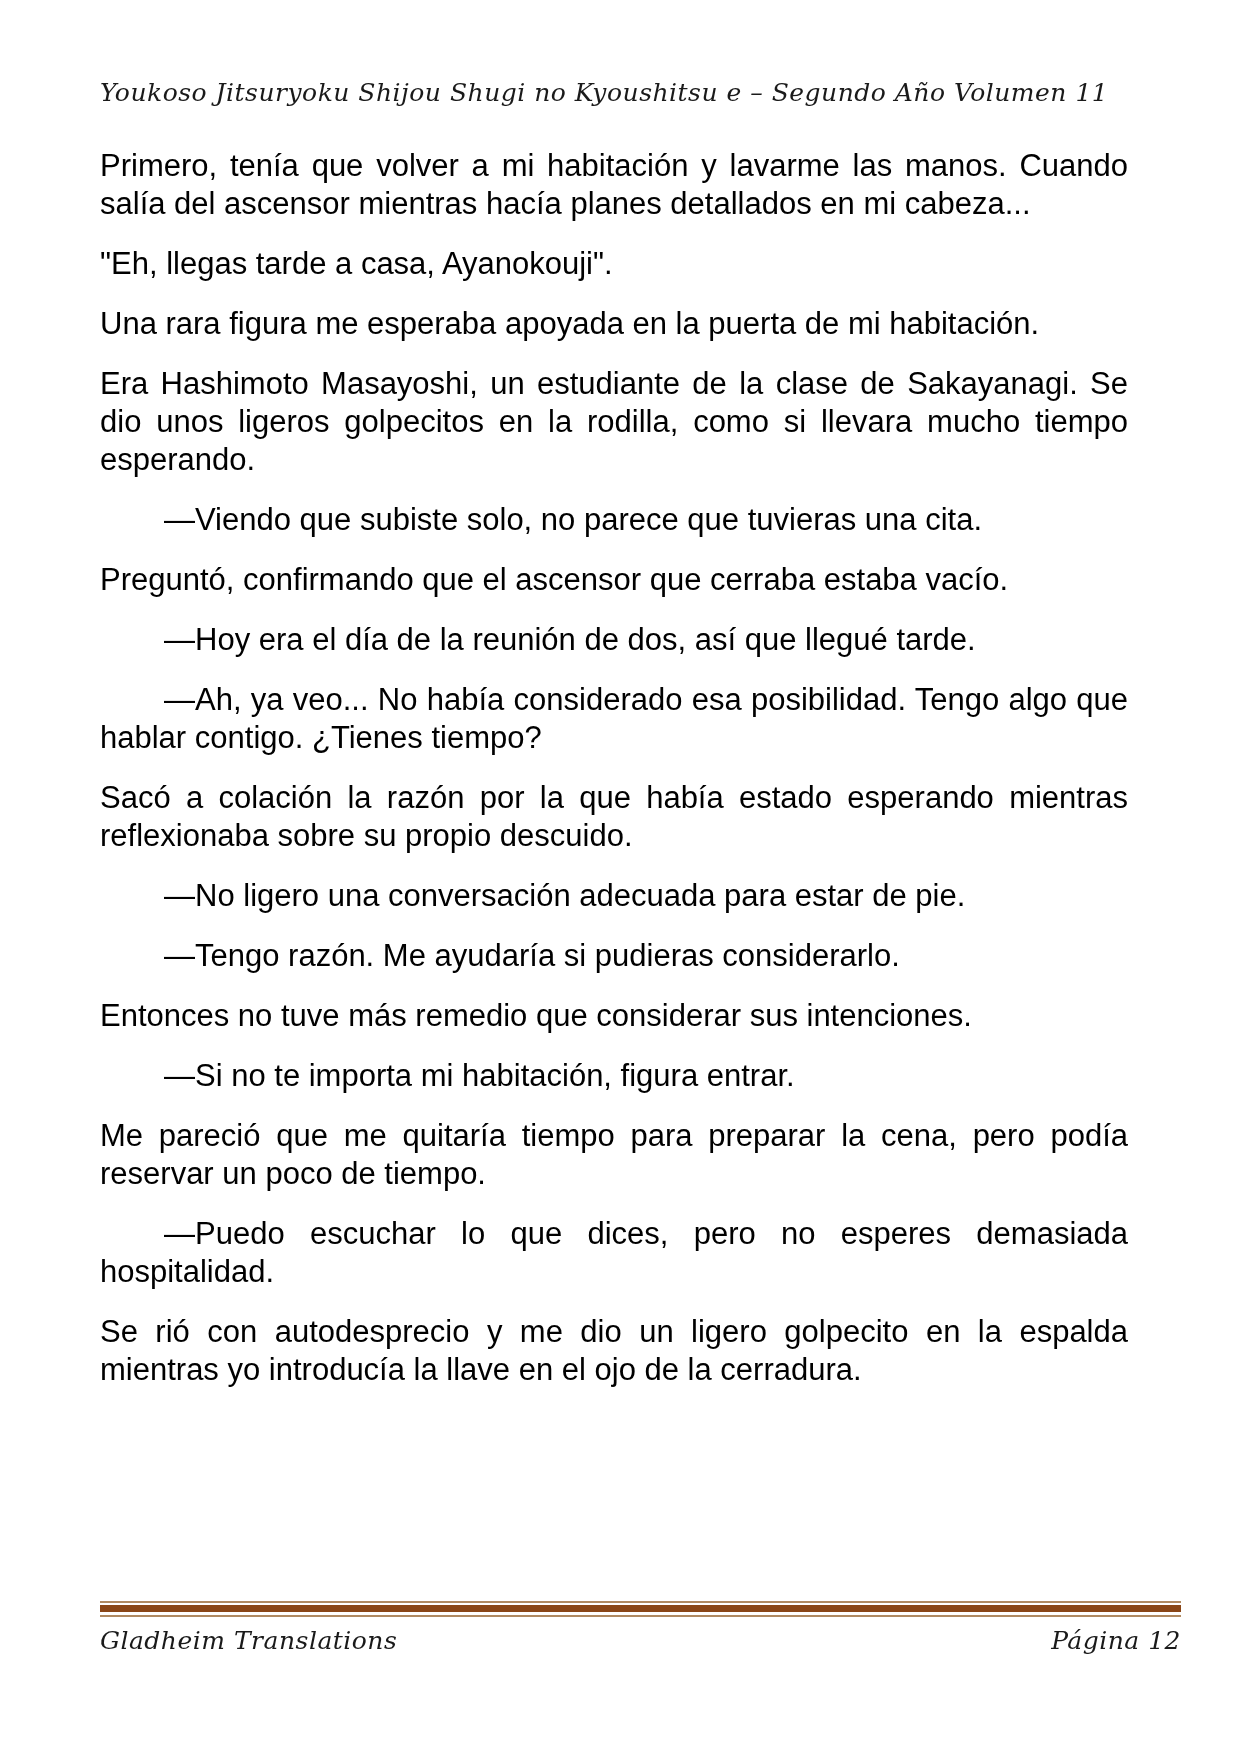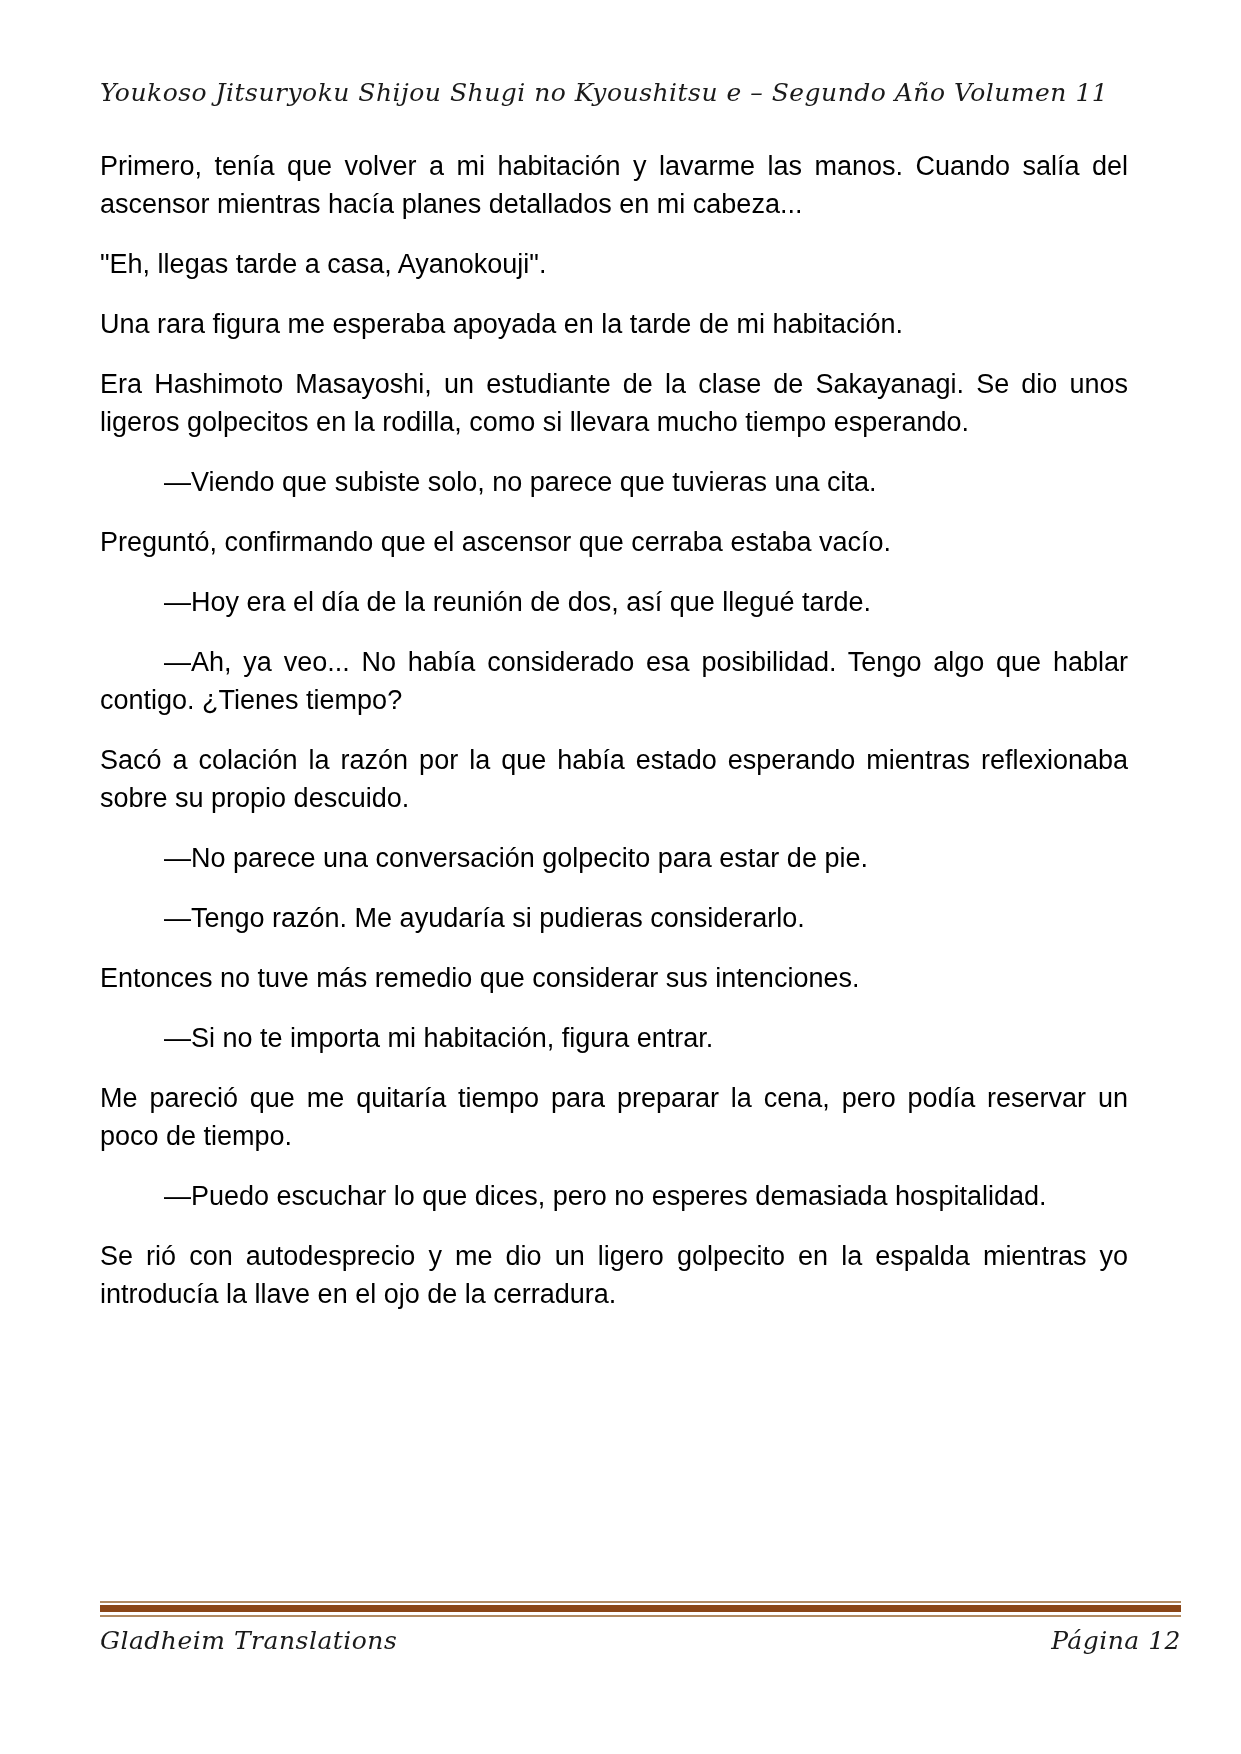--- a/index.html
+++ b/index.html
@@ -30,21 +30,21 @@
     white-space: nowrap;
   }
   .content {
     position: absolute;
     top: 147px;
     left: 100px;
     width: 1041px;
   }
   .para {
     margin: 0 13px 22px 0;
-    font-size: 27px;
+    font-size: 31px;
     line-height: 38px;
     text-align: justify;
     color: #000000;
   }
   .para.indent {
     text-indent: 64px;
   }
   .footer-rule {
     position: absolute;
     left: 100px;
@@ -83,28 +83,28 @@
 </head>
 <body>
 
 <div class="page">
 
   <div class="header">Youkoso Jitsuryoku Shijou Shugi no Kyoushitsu e – Segundo Año Volumen 11</div>
 
   <div class="content">
     <p class="para">Primero, tenía que volver a mi habitación y lavarme las manos. Cuando salía del ascensor mientras hacía planes detallados en mi cabeza...</p>
     <p class="para">"Eh, llegas tarde a casa, Ayanokouji".</p>
-    <p class="para">Una rara figura me esperaba apoyada en la tarde de mi habitación.</p>
+    <p class="para">Una rara figura me esperaba apoyada en la puerta de mi habitación.</p>
     <p class="para">Era Hashimoto Masayoshi, un estudiante de la clase de Sakayanagi. Se dio unos ligeros golpecitos en la rodilla, como si llevara mucho tiempo esperando.</p>
     <p class="para indent">—Viendo que subiste solo, no parece que tuvieras una cita.</p>
     <p class="para">Preguntó, confirmando que el ascensor que cerraba estaba vacío.</p>
     <p class="para indent">—Hoy era el día de la reunión de dos, así que llegué tarde.</p>
     <p class="para indent">—Ah, ya veo... No había considerado esa posibilidad. Tengo algo que hablar contigo. ¿Tienes tiempo?</p>
     <p class="para">Sacó a colación la razón por la que había estado esperando mientras reflexionaba sobre su propio descuido.</p>
-    <p class="para indent">—No parece una conversación golpecito para estar de pie.</p>
+    <p class="para indent">—No ligero una conversación adecuada para estar de pie.</p>
     <p class="para indent">—Tengo razón. Me ayudaría si pudieras considerarlo.</p>
     <p class="para">Entonces no tuve más remedio que considerar sus intenciones.</p>
     <p class="para indent">—Si no te importa mi habitación, figura entrar.</p>
     <p class="para">Me pareció que me quitaría tiempo para preparar la cena, pero podía reservar un poco de tiempo.</p>
     <p class="para indent">—Puedo escuchar lo que dices, pero no esperes demasiada hospitalidad.</p>
     <p class="para">Se rió con autodesprecio y me dio un ligero golpecito en la espalda mientras yo introducía la llave en el ojo de la cerradura.</p>
   </div>
 
   <div class="footer-rule">
     <div class="thin-top"></div>

